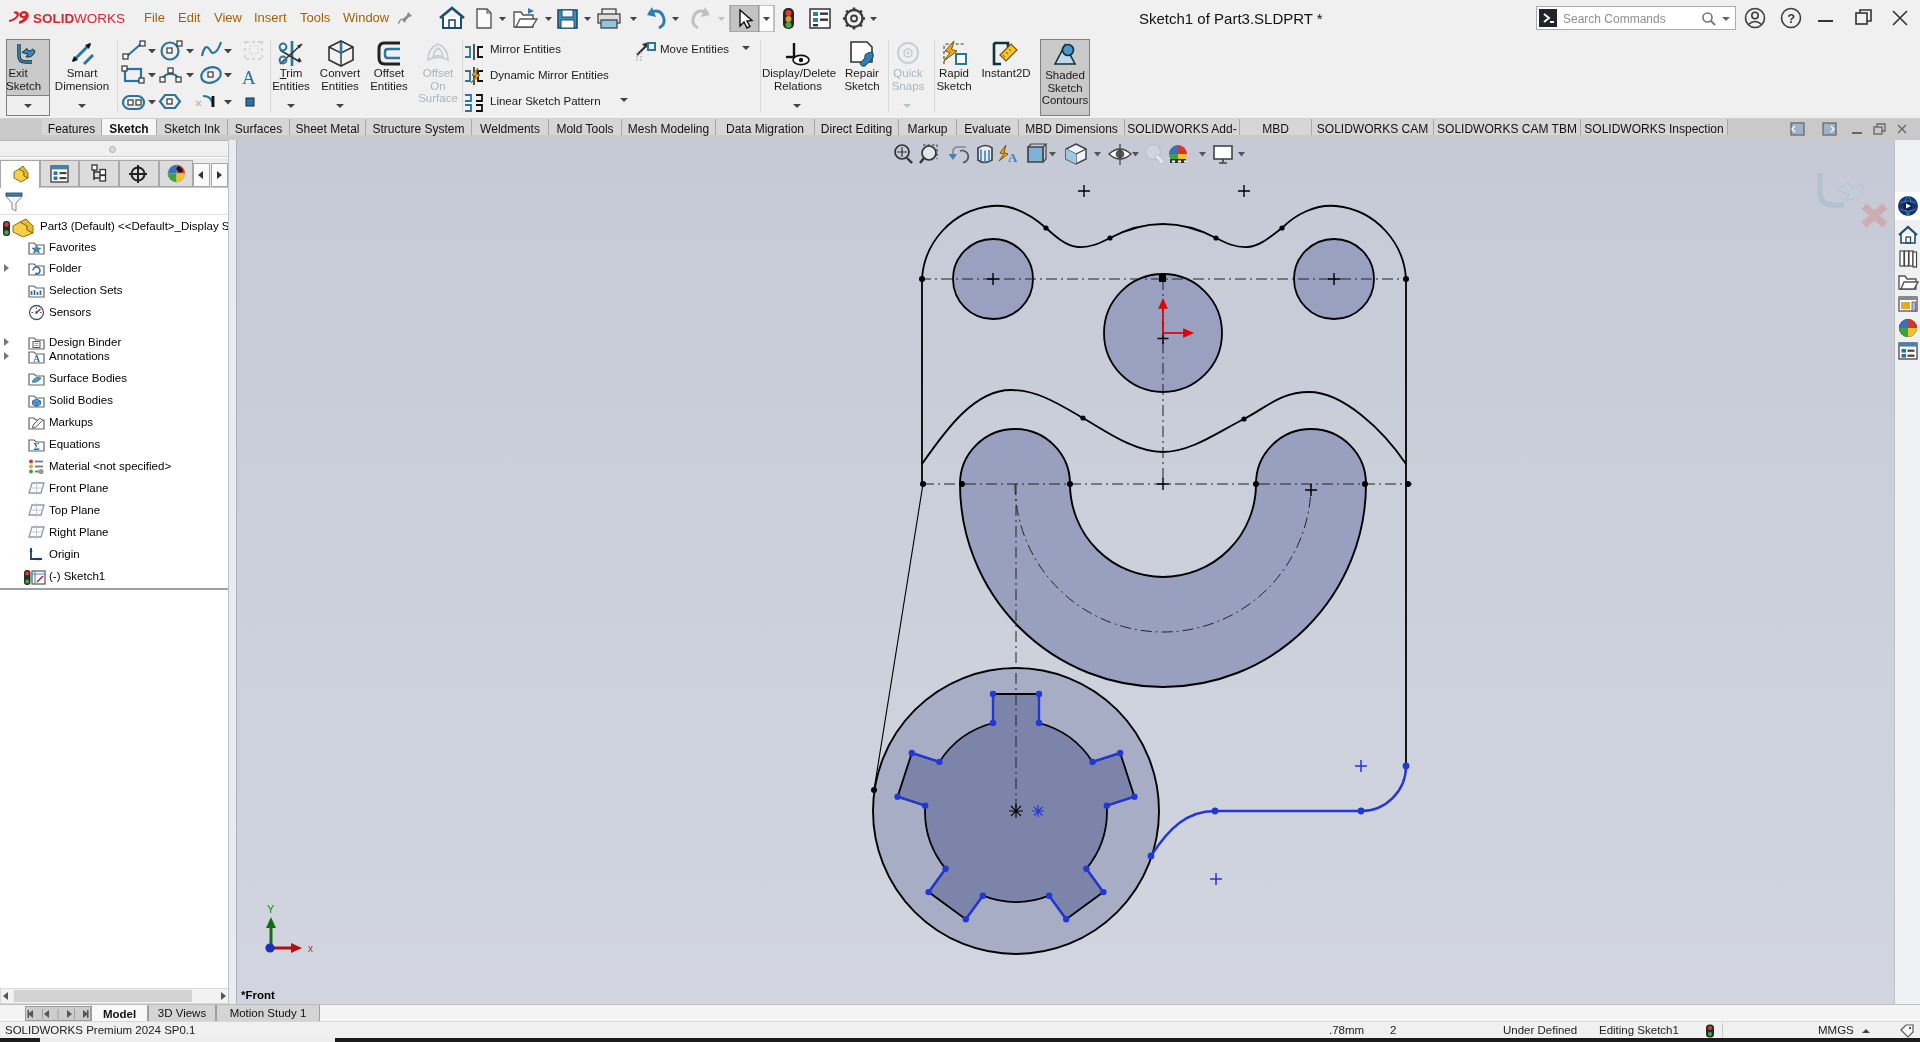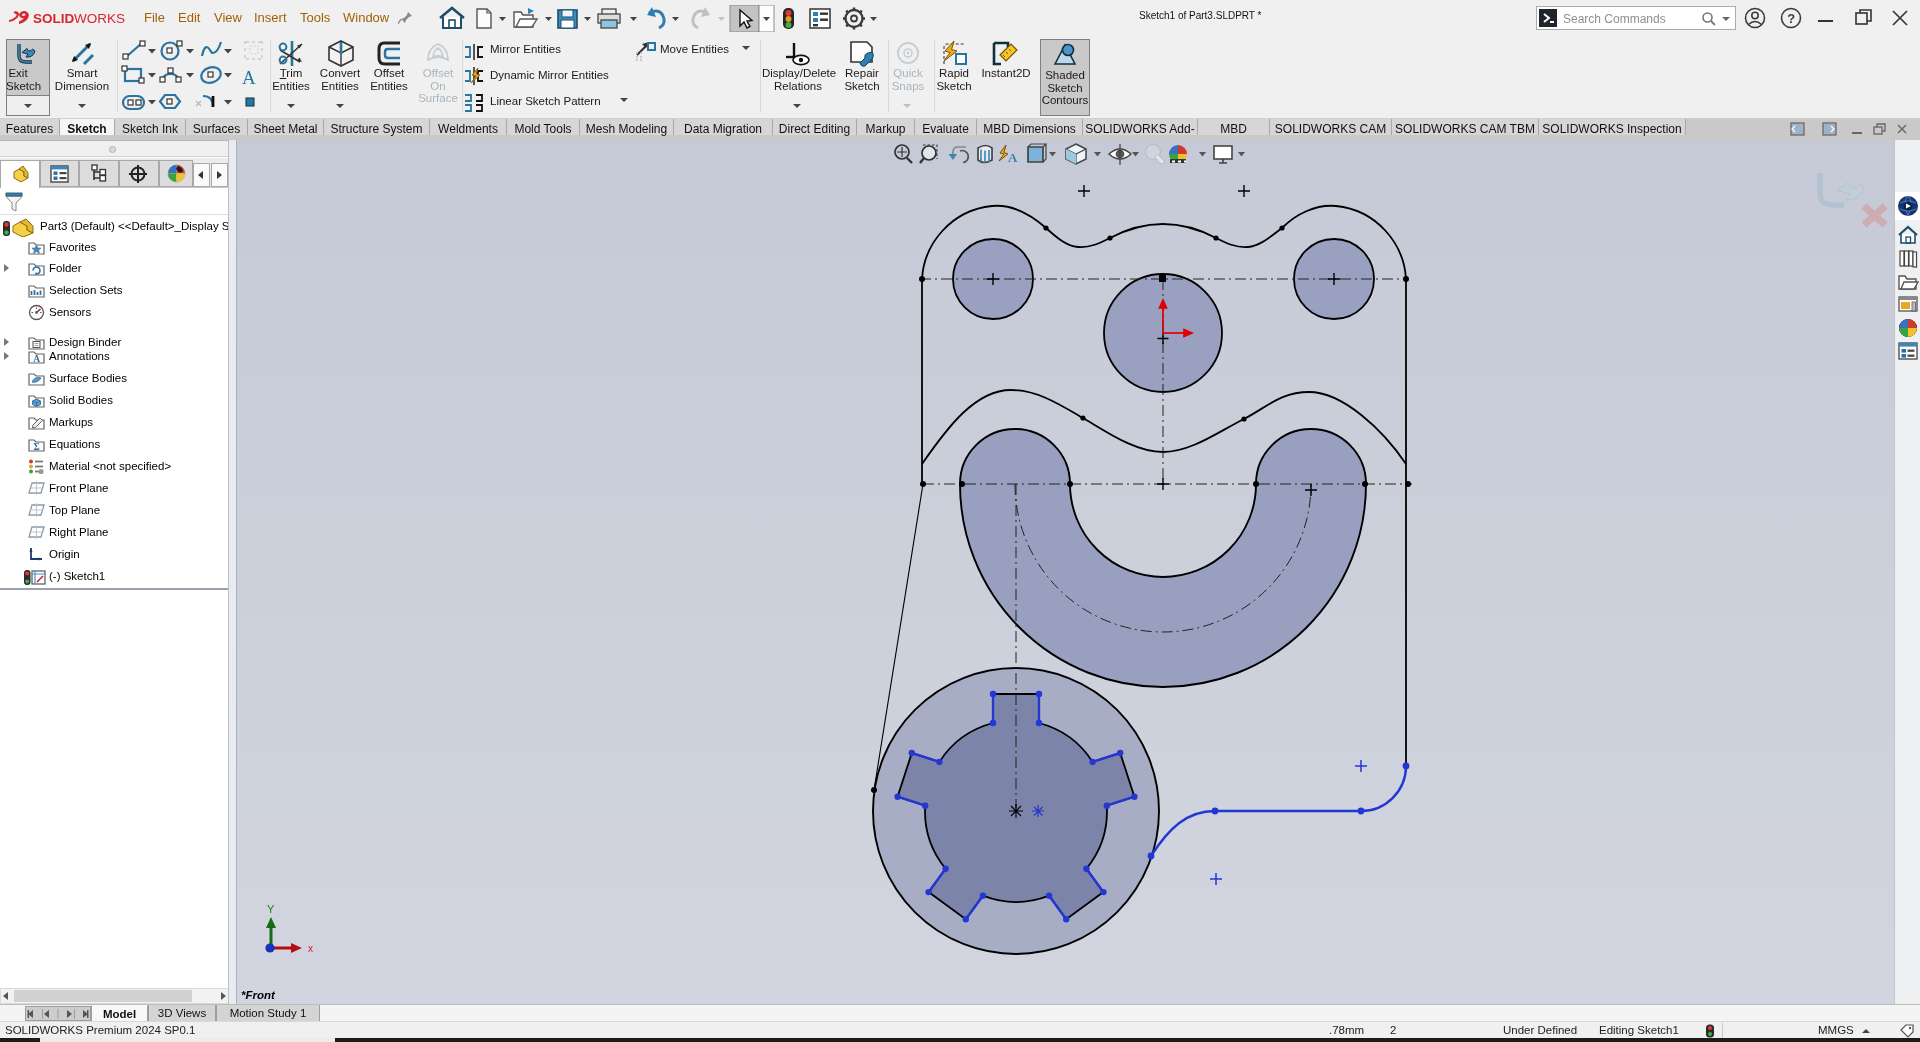--- a/index.html
+++ b/index.html
@@ -10,21 +10,21 @@
 #titlebar { left:0; top:0; width:1920px; height:36px; background:#f0f0f0; }
 .menu { font-size:13px; color:#a16207; }
 
 #ribbon { left:0; top:36px; width:1920px; height:83px; background:#f0f0f0; border-bottom:1px solid #cfcfcf; }
 .rlbl { font-size:11.5px; color:#1a1a1a; text-align:center; line-height:12.5px; white-space:nowrap; }
 .gray .rlbl { color:#a9b4bd; }
 .vsep { position:absolute; top:4px; height:72px; width:1px; background:#d9d9d9; }
 .dd { width:0; height:0; border-left:4px solid transparent; border-right:4px solid transparent; border-top:4px solid #444; position:absolute; }
 
 #tabbar { left:0; top:119px; width:1920px; height:21px; background:#c9c9c9; }
-.ctab { position:absolute; top:0; height:16px; background:#d6d6d6; border-right:1px solid #a8a8a8; color:#111; font-size:12px; text-align:center; line-height:20px; }
+.ctab { position:absolute; top:0; height:16px; background:#d6d6d6; border-right:1px solid #a8a8a8; color:#111; font-size:12px; text-align:center; line-height:20px;margin-left:42px; }
 .ctab.active { background:#f6f6f6; font-weight:bold; }
 
 #lpanel { left:0; top:140px; width:228px; height:864px; background:#ffffff; border-top:1px solid #b5b5b5; }
 .titem { position:absolute; left:0; width:228px; height:22px; font-size:11.5px; color:#000; }
 .titem span { position:absolute; left:49px; top:4px; white-space:nowrap; }
 .ticon { position:absolute; left:28px; top:2px; width:17px; height:17px; }
 .texp { position:absolute; left:4px; top:6px; width:0; height:0; border-top:4px solid transparent; border-bottom:4px solid transparent; border-left:5px solid #777; }
 #splitter { left:228px; top:140px; width:9px; height:864px; background:#e8ecf2; border-left:1px solid #c0c0c0; border-right:1px solid #b0b0b0; }
 
 #canvas { left:237px; top:140px; width:1657px; height:864px; background:linear-gradient(180deg,#c6cad6 0%, #cdd1dc 60%, #d2d5df 100%); }
@@ -123,21 +123,21 @@
           <line x1="8" y1="0" x2="11" y2="0"></line>
         <line x1="-5.7" y1="-5.7" x2="-7.8" y2="-7.8"></line>
           <line x1="5.7" y1="-5.7" x2="7.8" y2="-7.8"></line>
         <line x1="-5.7" y1="5.7" x2="-7.8" y2="7.8"></line>
           <line x1="5.7" y1="5.7" x2="7.8" y2="7.8"></line>
       </g>
     </g>
     <path d="M434 12 l7 0 l-3.5 4 z" fill="#444"></path>
   </svg>
 
-  <div class="abs" style="left:1139px;top:10px;font-size:10px;color:#111;">Sketch1 of Part3.SLDPRT *</div>
+  <div class="abs" style="left:1139px;top:10px;font-size:15px;color:#111;">Sketch1 of Part3.SLDPRT *</div>
 
   <div class="abs" style="left:1536px;top:6px;width:200px;height:24px;background:#fff;border:1px solid #ababab;">
     <div class="abs" style="left:2px;top:2px;width:18px;height:18px;background:#20242c;"></div>
     <svg class="abs" style="left:4px;top:4px;" width="14" height="14" viewBox="0 0 14 14">
         <path d="M3 3 L8 7 L3 11" fill="none" stroke="#fff" stroke-width="2"></path>
         <rect x="9" y="10" width="4" height="2" fill="#fff"></rect>
       </svg>
     <div class="abs" style="left:26px;top:5px;font-size:12px;color:#8f8f8f;">Search Commands</div>
     <svg class="abs" style="left:164px;top:4px;" width="16" height="16" viewBox="0 0 16 16">
         <circle cx="6.5" cy="6.5" r="4.5" fill="none" stroke="#777" stroke-width="1.6"></circle>
@@ -797,21 +797,21 @@
     <path d="M295 12 a9 9 0 0 1 -9 9 l0 -9 z" fill="#f0c22e"></path>
     <path d="M278 17 h16 v4 h-16 z" fill="#333"></path>
     <path d="M280 18.5 h3 v2 h-3 z M286 18.5 h3 v2 h-3 z M292 18.5 h2.5 v2 h-2.5 z" fill="#fff"></path>
   </g>
   <path d="M307 10 l7 0 l-3.5 4.5 z" fill="#555"></path>
 
   <rect x="322" y="4" width="18" height="13" fill="#fff" stroke="#444" stroke-width="1.6"></rect>
   <path d="M327 21 h8 M331 17 v4" stroke="#444" stroke-width="1.6"></path>
   <path d="M346 10 l7 0 l-3.5 4.5 z" fill="#555"></path>
 </svg>
-<div class="abs" style="left:4px;top:849px;font-size:11.5px;font-weight:bold;color:#000;font-style:italic;">*Front</div>
+<div class="abs" style="left:4px;top:849px;font-size:11.5px;font-weight:bold;color:#000;">*Front</div>
 </div>
 
 <div id="taskpane" class="abs">
   <div class="abs" style="left:0;top:52px;width:26px;height:28px;background:#ffffff;"></div>
   <svg class="tpicon" style="top:55px;" viewBox="0 0 22 22">
     <circle cx="11" cy="11" r="10" fill="#14356e"></circle>
     <path d="M3 8 q8 -4 16 0 M3 14 q8 4 16 0 M11 1 q6 5 0 20 M11 1 q-6 5 0 20" stroke="#4e7ec2" stroke-width="1" fill="none"></path>
     <circle cx="11" cy="11" r="4.5" fill="#0d2250"></circle>
     <path d="M9 8.5 l5 2.5 l-5 2.5 z" fill="#fff"></path>
   </svg>

